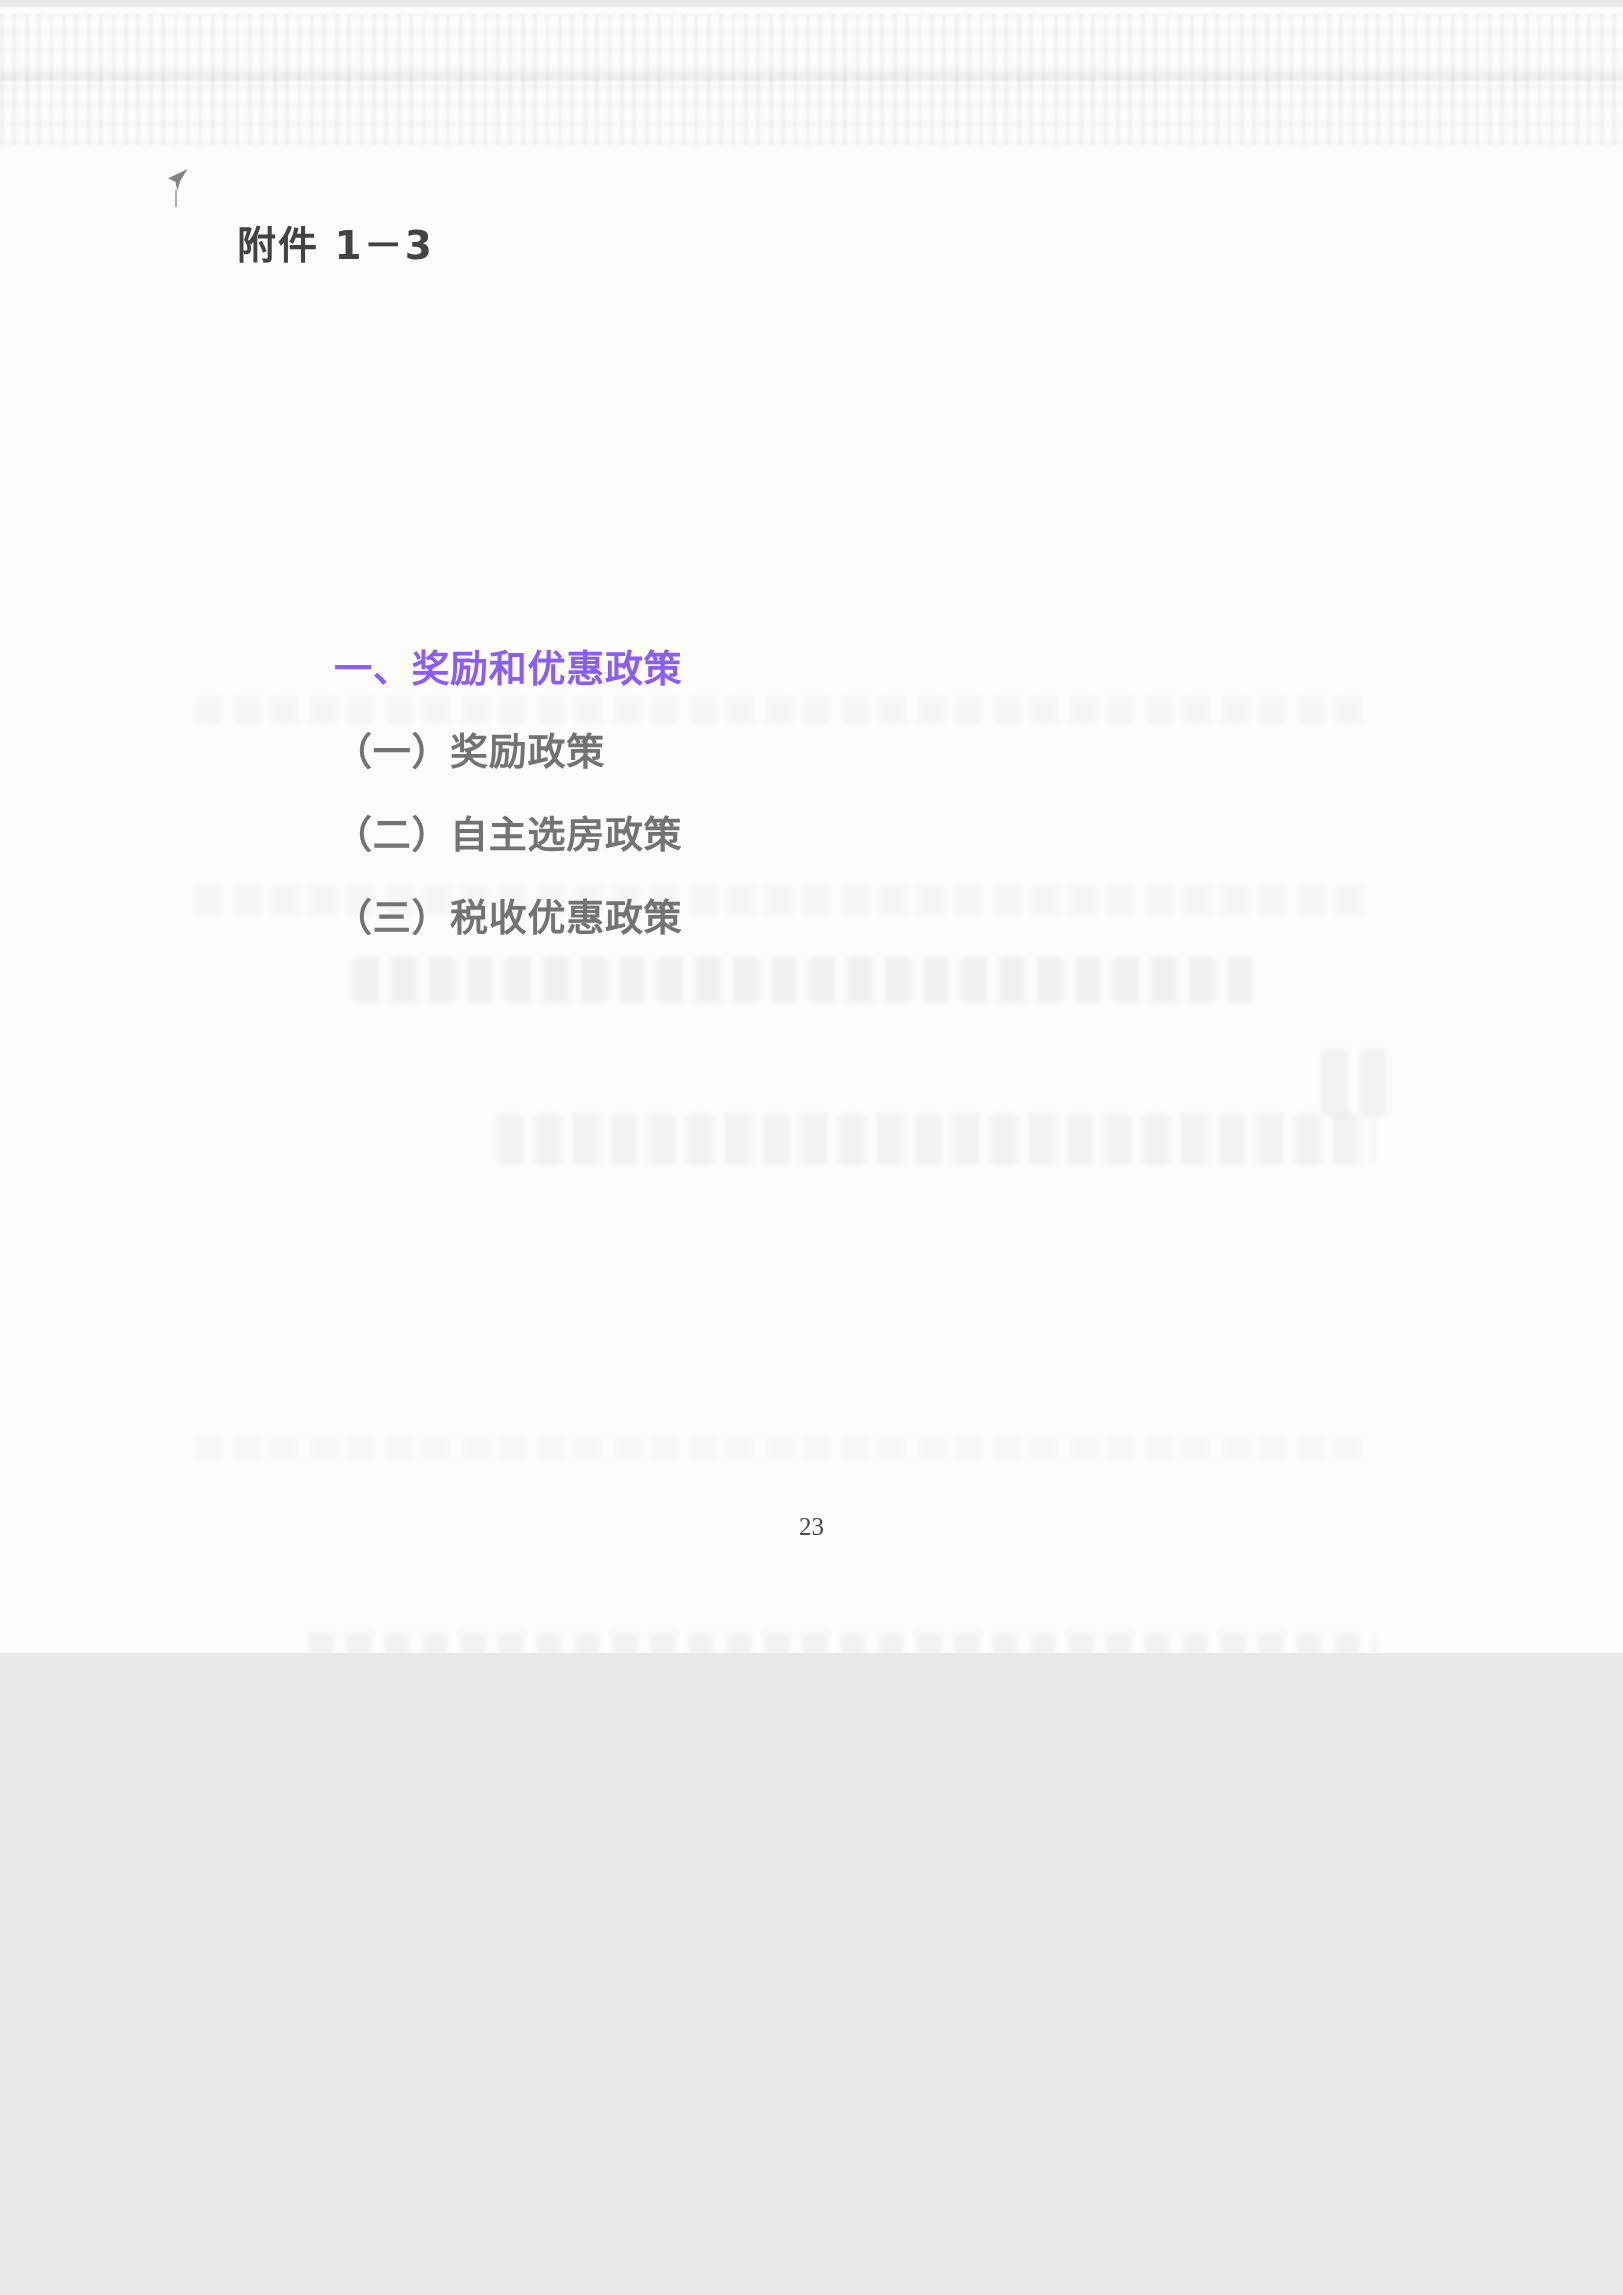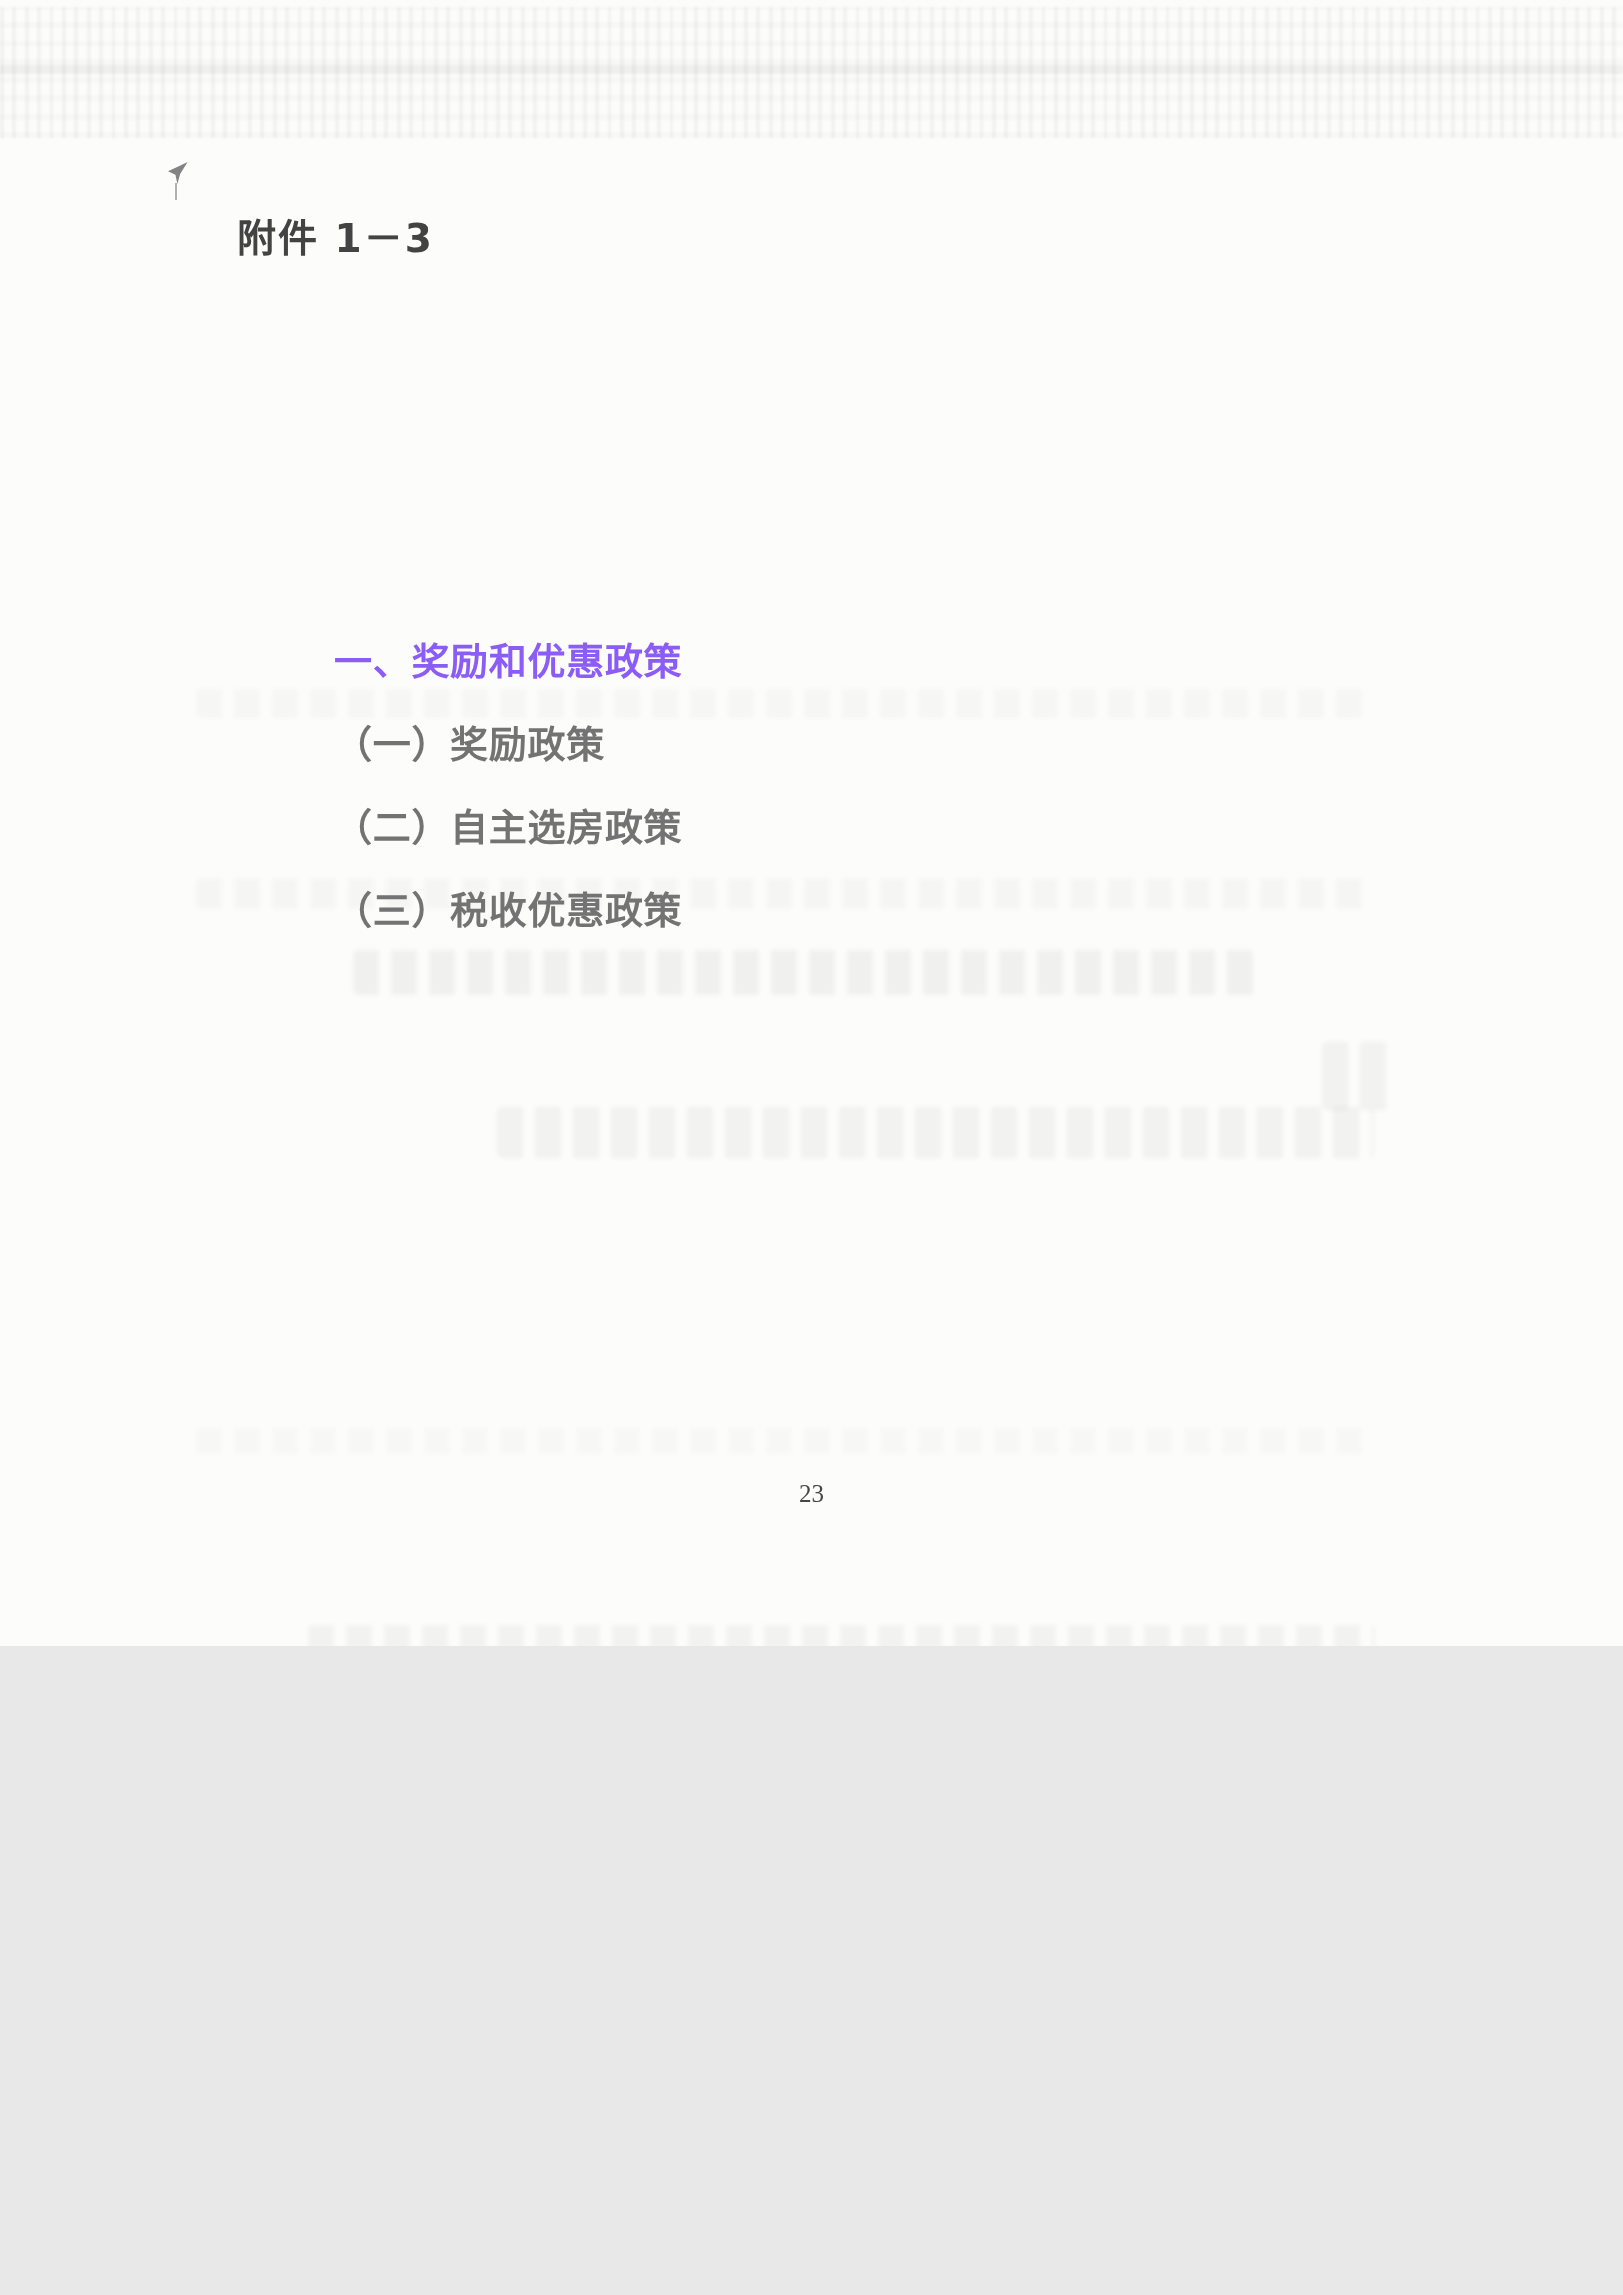--- a/index.html
+++ b/index.html
@@ -4,21 +4,21 @@
 <style>
   html, body {
     margin: 0;
     padding: 0;
     background: #e8e8e8;
   }
   .page {
     position: relative;
     width: 1623px;
     height: 1646px;
-    margin: 0 auto;
+    margin: 7px auto;
     background: #fcfcfb;
     overflow: hidden;
     font-family: "Liberation Serif", "DejaVu Serif", serif;
     color: #3a3a3a;
   }
 
   
   .scan-band-top {
     position: absolute;
     top: 6.5px; left: 0; right: 0; height: 131px;
@@ -91,21 +91,21 @@
     font-family: "DejaVu Sans", "Liberation Sans", sans-serif;
     font-weight: bold;
     color: #8b5cf6;
   }
   .para-h2 {
     font-weight: bold;
     color: #737373;
   }
   .page-number {
     position: absolute;
-    bottom: 138px; left: 0; right: 0;
+    bottom: 112px; left: 0; right: 0;
     text-align: center;
     font-size: 25px;
     color: #474747;
   }
 </style>
 </head>
 <body>
 
 <div class="page">
 

